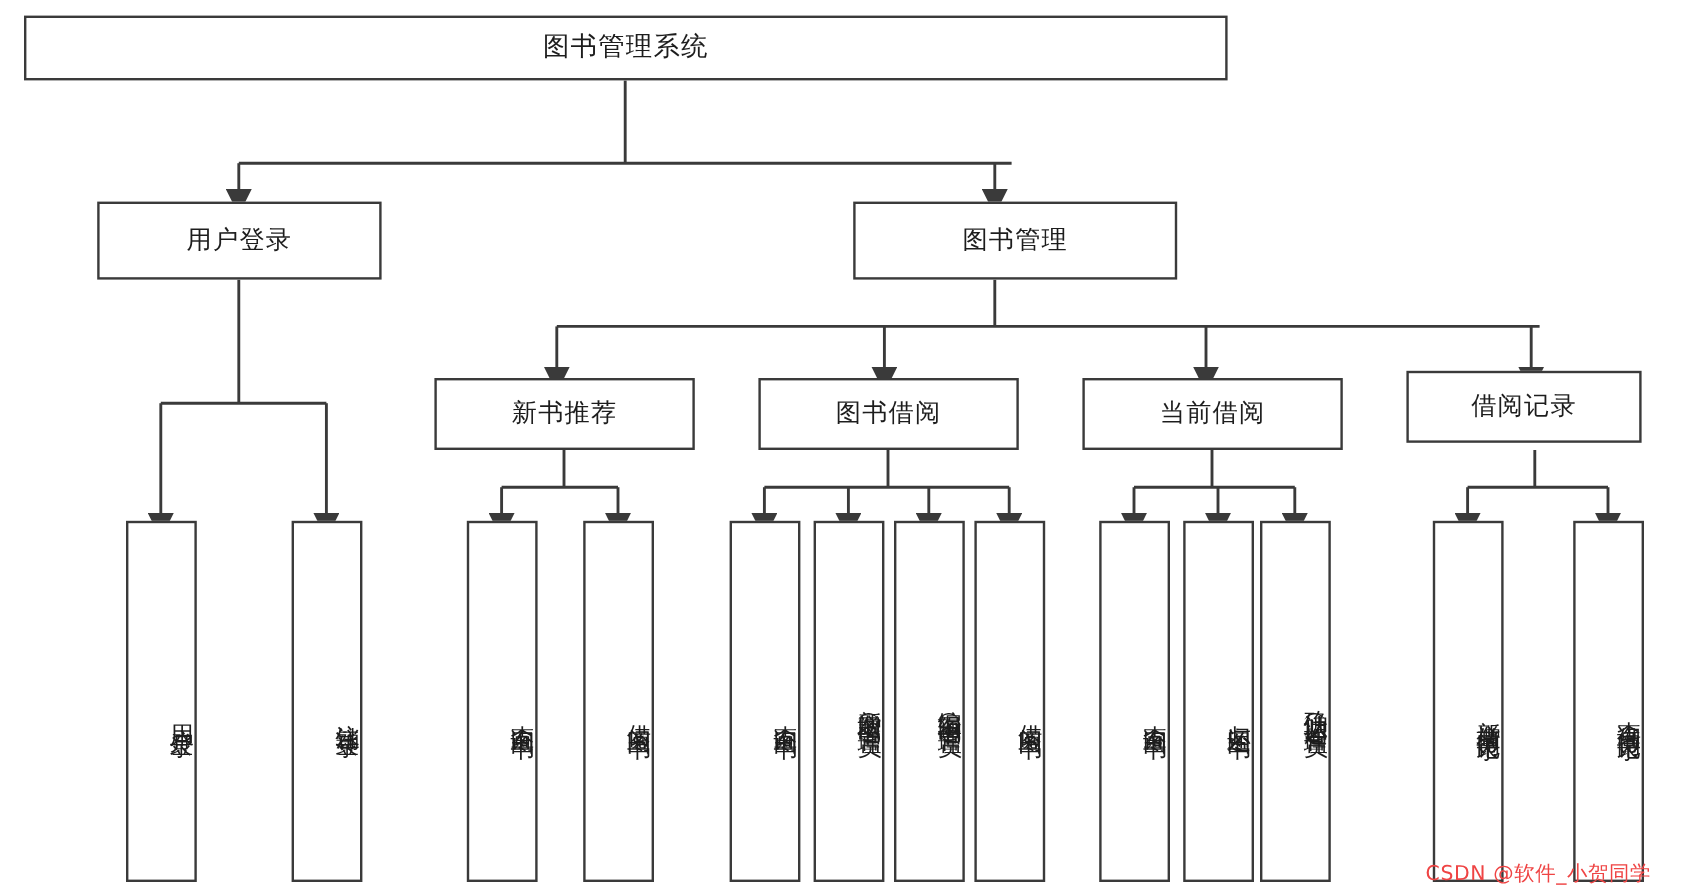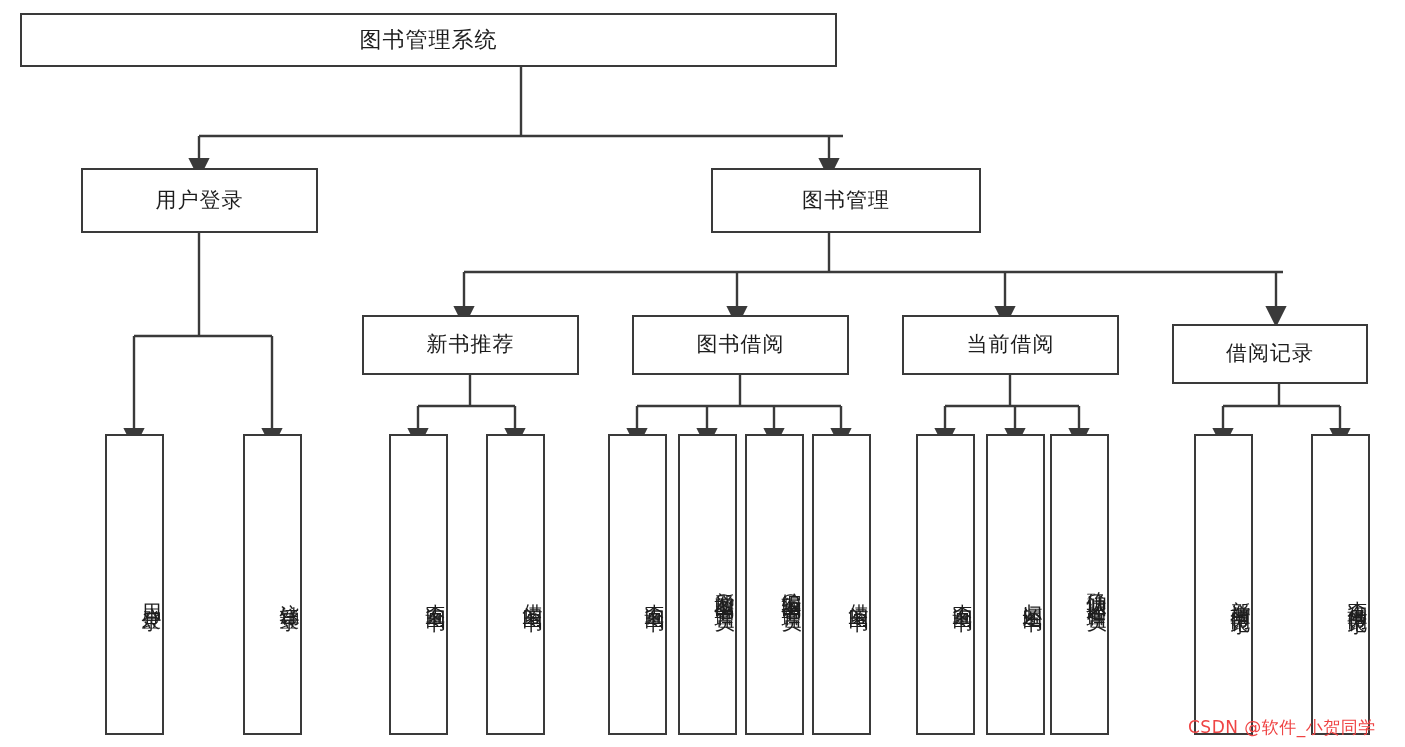--- a/index.html
+++ b/index.html
@@ -119,41 +119,41 @@
       <path d="M1015,406 L1015,430" marker-end="url(#arrow)"></path>
       <path d="M1079,406 L1079,430" marker-end="url(#arrow)"></path>
 
       <path d="M1279,375 L1279,406"></path>
       <path d="M1223,406 L1340,406"></path>
       <path d="M1223,406 L1223,430" marker-end="url(#arrow)"></path>
       <path d="M1340,406 L1340,430" marker-end="url(#arrow)"></path>
     </g>
   </svg>
 
-  <div class="node h root" style="left:20px; top:13px; width:817px; height:54px;">
+  <div class="node h root" style="left:20px; top:13px; width:1003px; height:54px;">
     <span class="lbl">图书管理系统</span>
   </div>
 
   <div class="node h" style="left:81px; top:168px; width:237px; height:65px;">
     <span class="lbl">用户登录</span>
   </div>
   <div class="node h" style="left:711px; top:168px; width:270px; height:65px;">
     <span class="lbl">图书管理</span>
   </div>
 
   <div class="node h" style="left:362px; top:315px; width:217px; height:60px;align-items:center;">
     <span class="lbl">新书推荐</span>
   </div>
   <div class="node h" style="left:632px; top:315px; width:217px; height:60px;">
     <span class="lbl">图书借阅</span>
   </div>
   <div class="node h" style="left:902px; top:315px; width:217px; height:60px;">
     <span class="lbl">当前借阅</span>
   </div>
-  <div class="node h" style="left:1172px; top:324px; width:196px; height:60px;">
+  <div class="node h" style="left:1172px; top:309px; width:196px; height:60px;">
     <span class="lbl">借阅记录</span>
   </div>
 
   <div class="node v" style="left:105px; top:434px; width:59px; height:301px;">
     <span class="lbl">用户登录</span>
   </div>
   <div class="node v" style="left:243px; top:434px; width:59px; height:301px;">
     <span class="lbl">注销登录</span>
   </div>
 

